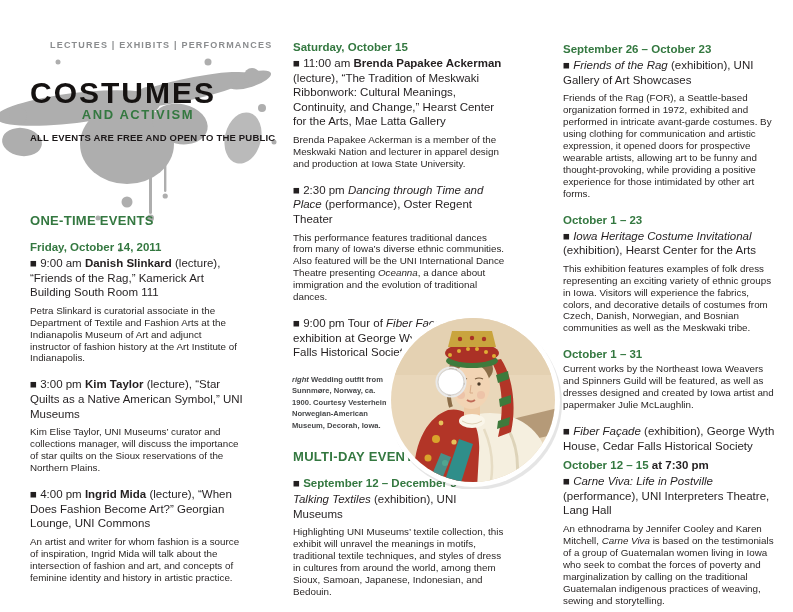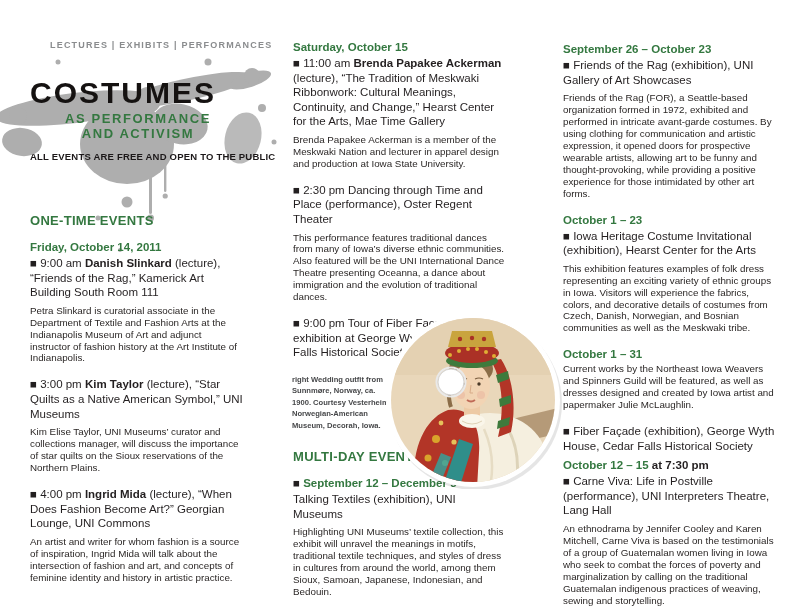--- a/index.html
+++ b/index.html
@@ -29,21 +29,21 @@
   .col-2-bottom{left:293px;top:449px;}
   .col-3{left:563px;top:42px;}
 
   .blk-header{color:var(--green);font-weight:700;font-size:13px;letter-spacing:.3px;margin:0 0 12px;}
   .blk-date{color:var(--green);font-weight:700;font-size:11.5px;line-height:1.3;margin:0 0 1px;}
   .blk-event{font-size:11.5px;line-height:1.27;margin:0 0 5px;color:var(--ink);}
   .blk-body{font-size:9.8px;line-height:1.22;margin:0 0 13px;color:#2b2726;}
   .blk-caption{font-size:7.6px;font-weight:700;line-height:1.5;color:#47484a;}
 
   .b{font-weight:700;}
-  .i{}
+  .i{font-style:italic;}
   .c-dark{color:var(--ink);}
 
   
   .caption{position:absolute;left:292px;top:374px;width:104px;z-index:2;}
   .photo{position:absolute;left:384px;top:311px;width:178px;height:178px;z-index:2;}
 </style>
 </head>
 <body>
 
 <div class="page">
@@ -70,39 +70,38 @@
       <circle cx="58" cy="12" r="2.5"></circle>
       <circle cx="262" cy="58" r="4"></circle>
       <circle cx="274" cy="92" r="2.5"></circle>
       <circle cx="120" cy="200" r="2"></circle>
     </g>
   </svg>
 
   <header class="brand">
     <div class="tagline">LECTURES  |  EXHIBITS  |  PERFORMANCES</div>
     <h1 class="title">COSTUMES</h1>
-    <div class="sub sub1">AS PERFORMANCE</div>
     <div class="sub sub2">AND ACTIVISM</div>
     <div class="note">ALL EVENTS ARE FREE AND OPEN TO THE PUBLIC</div>
   </header>
 
   <section class="col col-1">
       <div class="blk blk-header">ONE-TIME EVENTS</div>
       <div class="blk blk-date"><span class="">Friday, October 14, 2011</span></div>
       <div class="blk blk-event"><span class="">■ 9:00 am </span><span class="b">Danish Slinkard</span><span class=""> (lecture), “Friends of the Rag,” Kamerick Art Building South Room 111</span></div>
       <div class="blk blk-body">Petra Slinkard is curatorial associate in the Department of Textile and Fashion Arts at the Indianapolis Museum of Art and adjunct instructor of fashion history at the Art Institute of Indianapolis.</div>
       <div class="blk blk-event"><span class="">■ 3:00 pm </span><span class="b">Kim Taylor</span><span class=""> (lecture), “Star Quilts as a Native American Symbol,” UNI Museums</span></div>
       <div class="blk blk-body">Kim Elise Taylor, UNI Museums’ curator and collections manager, will discuss the importance of star quilts on the Sioux reservations of the Northern Plains.</div>
       <div class="blk blk-event"><span class="">■ 4:00 pm </span><span class="b">Ingrid Mida</span><span class=""> (lecture), “When Does Fashion Become Art?” Georgian Lounge, UNI Commons</span></div>
       <div class="blk blk-body">An artist and writer for whom fashion is a source of inspiration, Ingrid Mida will talk about the intersection of fashion and art, and concepts of feminine identity and history in artistic practice.</div>
     </section>
 
   <section class="col col-2-top">
       <div class="blk blk-date"><span class="">Saturday, October 15</span></div>
-      <div class="blk blk-event"><span class="">■ 11:00 am </span><span class="b">Brenda Papakee Ackerman</span><span class=""> (lecture), “The Tradition of Meskwaki Ribbonwork: Cultural Meanings, Continuity, and Change,” Hearst Center for the Arts, Mae Time Gallery</span></div>
+      <div class="blk blk-event"><span class="">■ 11:00 am </span><span class="b">Brenda Papakee Ackerman</span><span class=""> (lecture), “The Tradition of Meskwaki Ribbonwork: Cultural Meanings, Continuity, and Change,” Hearst Center for the Arts, Mae Latta Gallery</span></div>
       <div class="blk blk-body">Brenda Papakee Ackerman is a member of the Meskwaki Nation and lecturer in apparel design and production at Iowa State University.</div>
       <div class="blk blk-event"><span class="">■ 2:30 pm </span><span class="i">Dancing through Time and Place</span><span class=""> (performance), Oster Regent Theater</span></div>
       <div class="blk blk-body"><span class="">This performance features traditional dances from many of Iowa’s diverse ethnic communities. Also featured will be the UNI International Dance Theatre presenting </span><span class="i">Oceanna</span><span class="">, a dance about immigration and the evolution of traditional dances.</span></div>
       <div class="blk blk-event"><span class="">■ 9:00 pm Tour of </span><span class="i">Fiber Façade</span><span class="">, exhibition at George Wyth House, Cedar Falls Historical Society</span></div>
     </section>
 
   <aside class="caption">
       <div class="blk blk-caption"><span class="i">right</span><span class=""> Wedding outfit from Sunnmøre, Norway, ca. 1900. Courtesy Vesterheim Norwegian-American Museum, Decorah, Iowa.</span></div>
     </aside>
 

